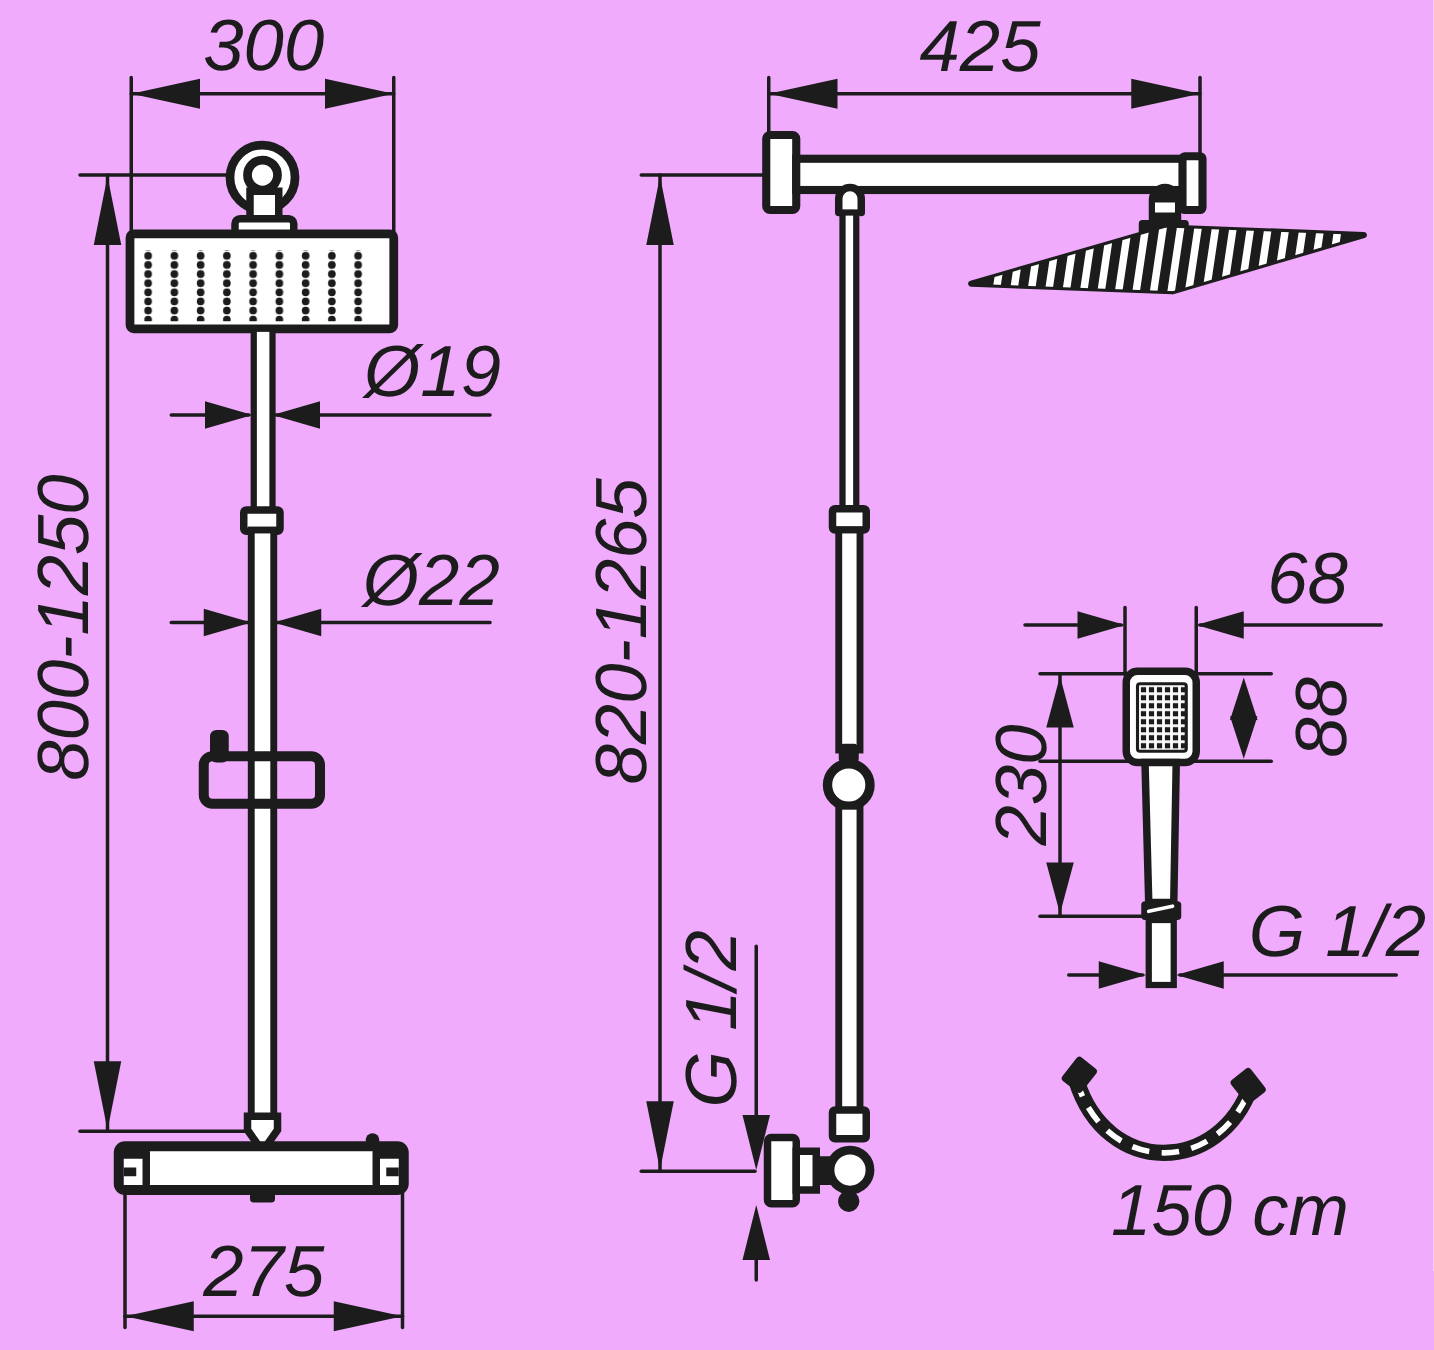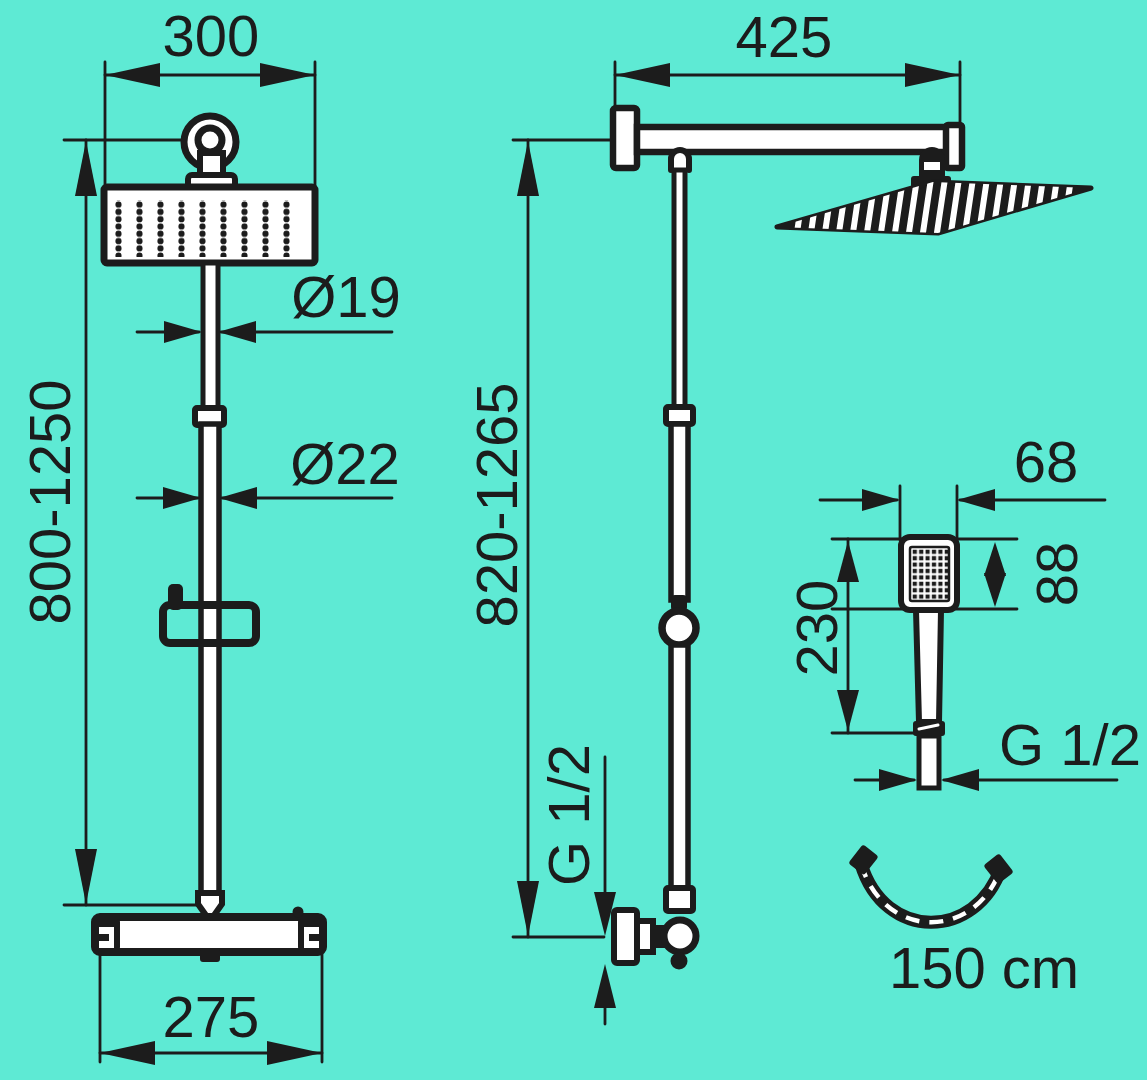--- a/index.html
+++ b/index.html
@@ -1,16 +1,16 @@
 <!DOCTYPE html>
 <html><head>
 <meta charset="utf-8">
 <style>
   html,body{margin:0;padding:0;background:#ffffff;}
-  .canvas{position:relative;width:1147px;height:1080px;background:#5eead4;overflow:hidden;}
+  .canvas{position:relative;width:1147px;height:1080px;background:#f0abfc;overflow:hidden;font-style:italic;}
   svg{display:block;}
   text{font-family:"Liberation Sans", sans-serif;fill:#1c1c1c;}
   .dim{font-size:58px;}
 </style>
 </head>
 <body>
 
 <div class="canvas">
 <svg width="1147" height="1080" viewBox="0 0 1147 1080">
   <defs>

